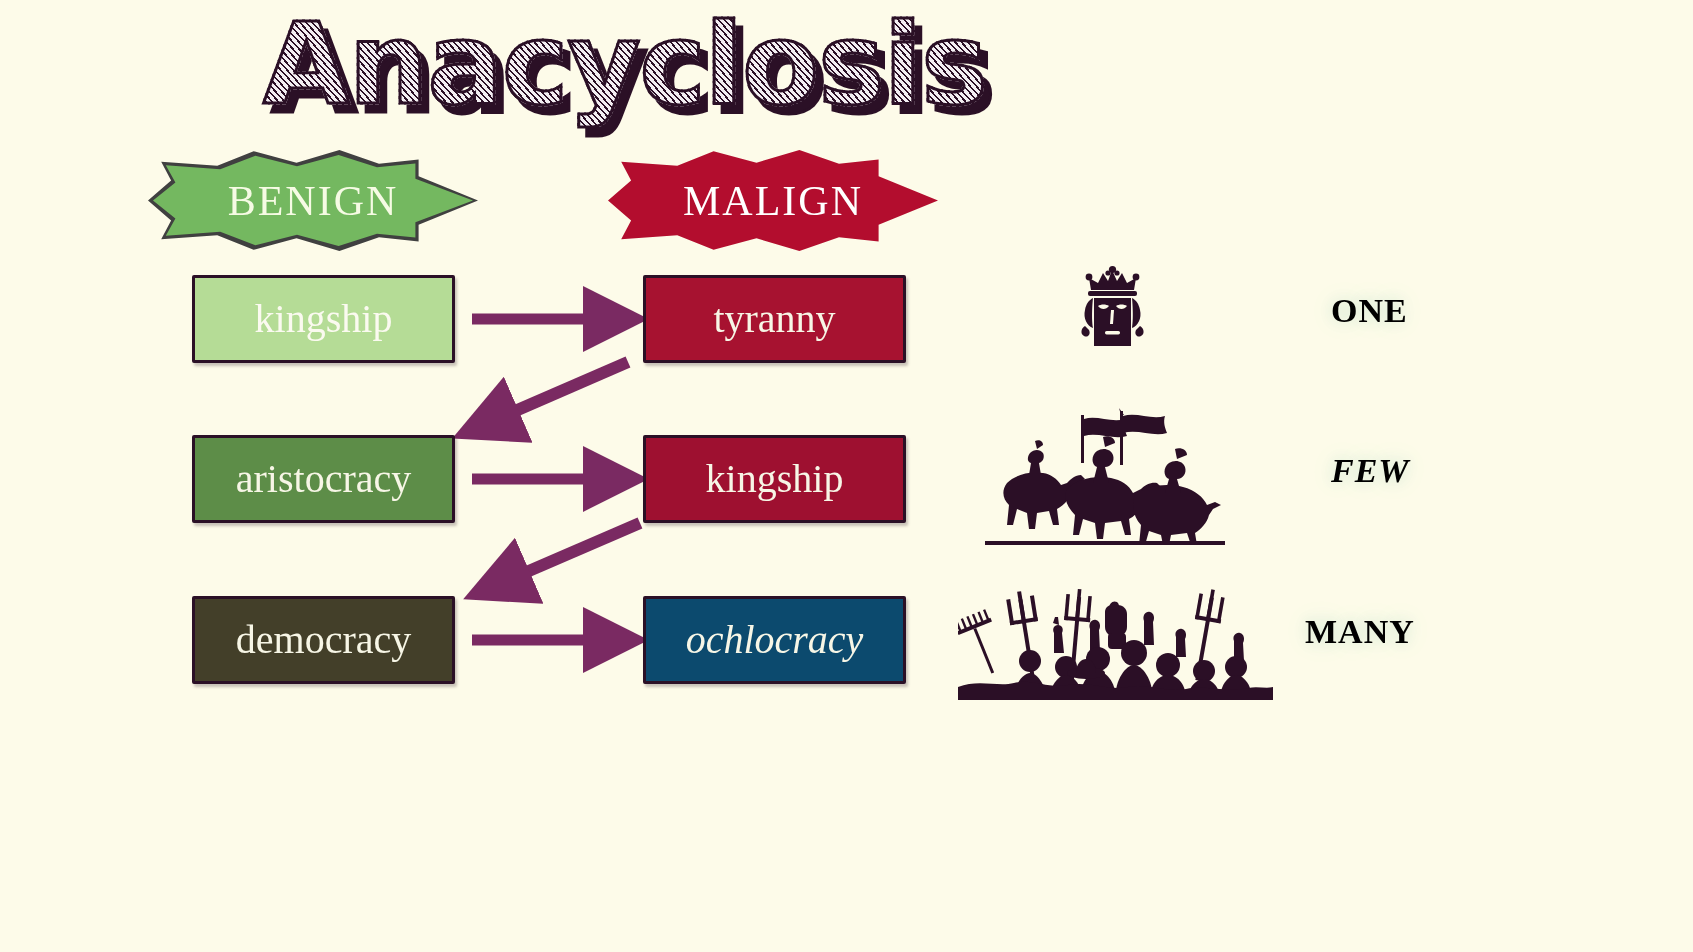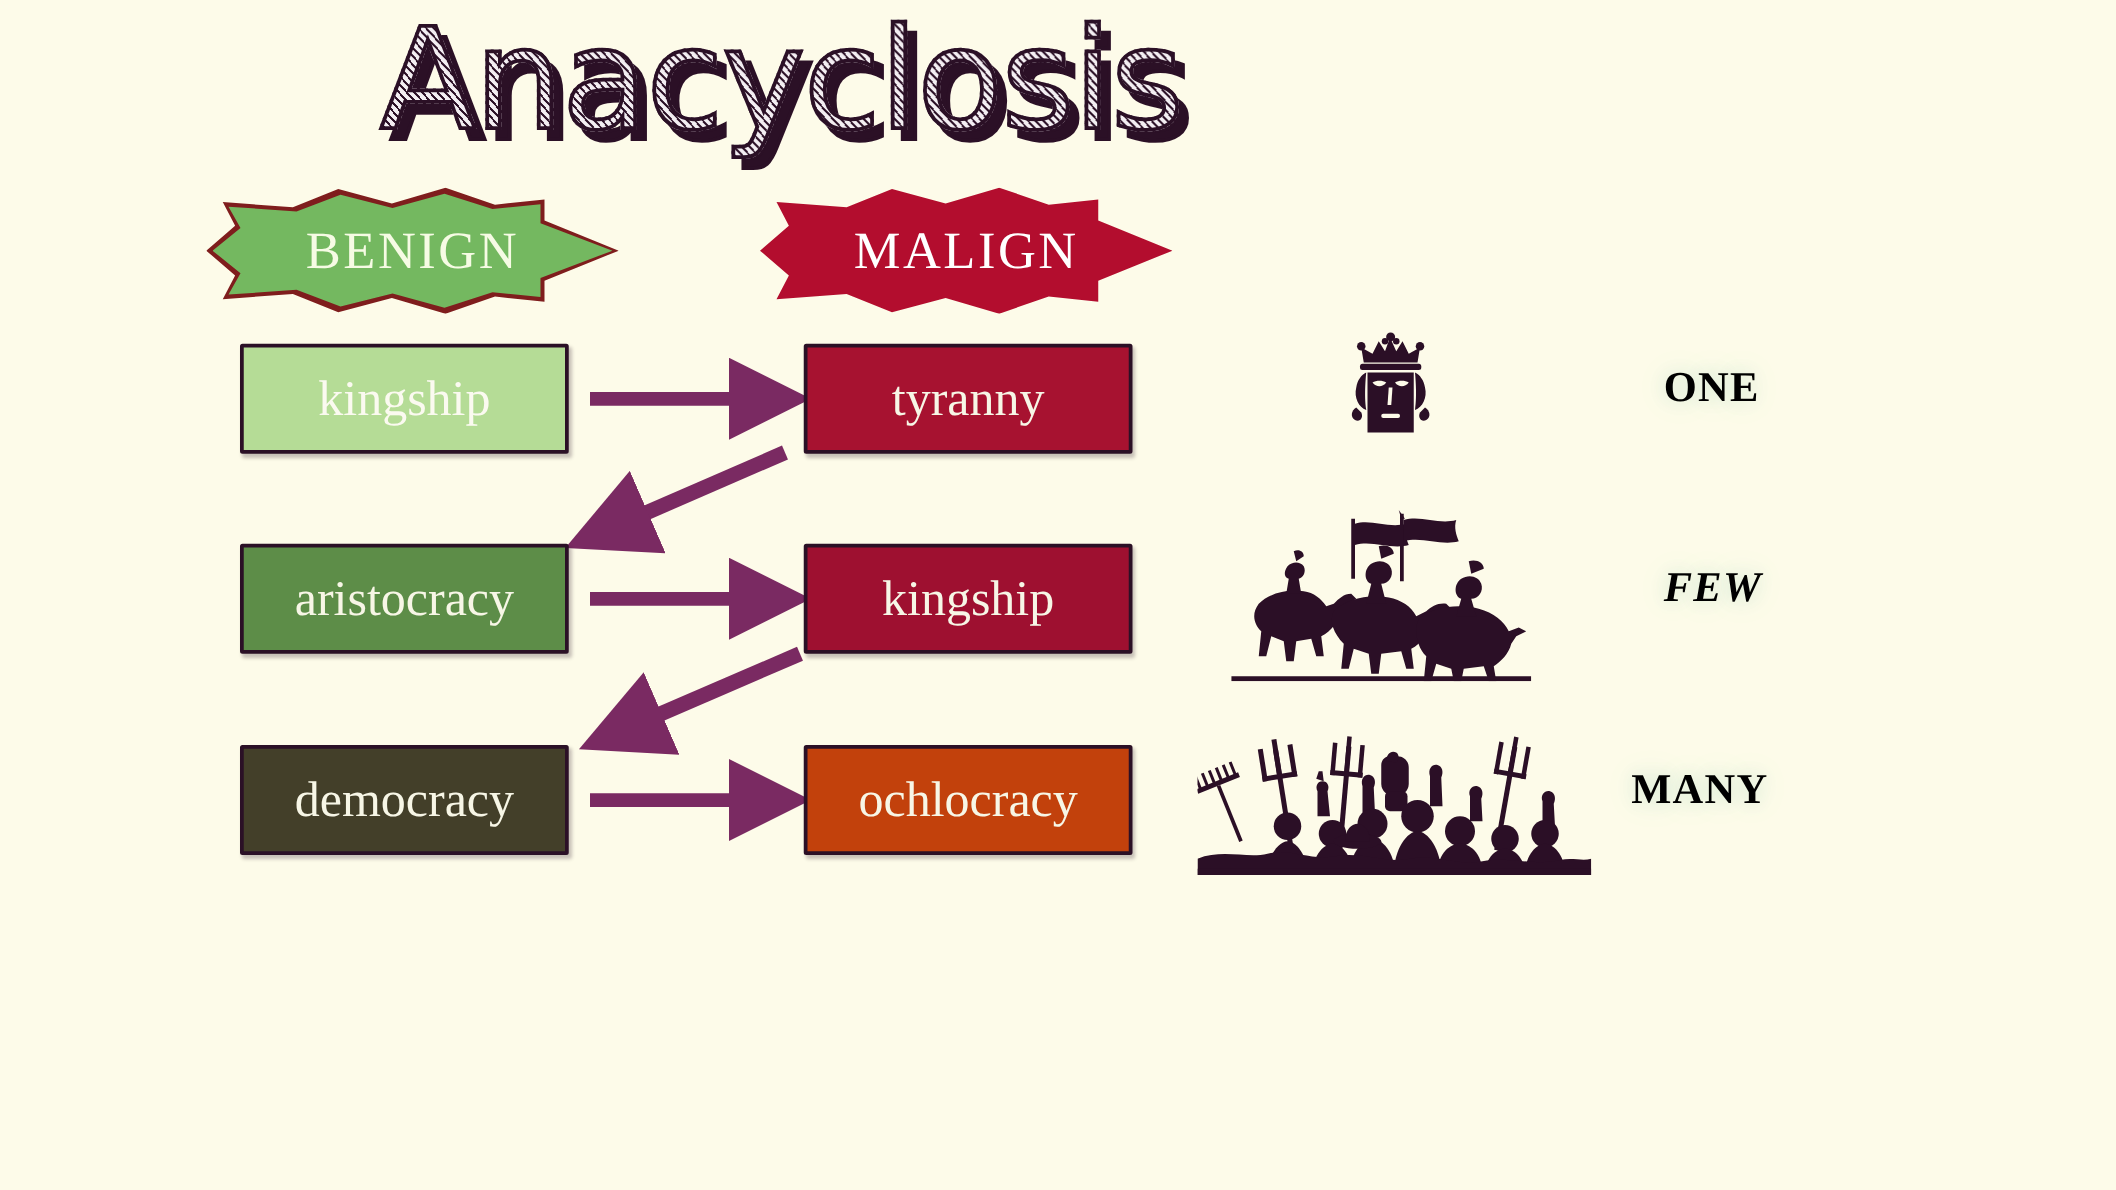--- a/index.html
+++ b/index.html
@@ -23,21 +23,21 @@
     top: 2px;
     width: 1250px;
     text-align: center;
   }
   .title-stack {
     position: relative;
     display: inline-block;
   }
   .title-text {
     font-family: "DejaVu Sans", sans-serif;
-    font-weight: normal;
+    font-weight: bold;
     font-size: 112px;
     letter-spacing: -1px;
     line-height: 1.12;
     margin: 0;
     -webkit-text-stroke: 3px #2b1026;
   }
   .title-shadow {
     position: absolute;
     left: 8px;
     top: 9px;
@@ -70,23 +70,23 @@
       45% 14%, 58% 2%, 70% 15%, 82% 11%, 82% 27%,
       100% 50%, 82% 73%, 82% 89%, 70% 85%, 58% 98%,
       45% 86%, 32% 97%, 21% 83%, 4% 87%, 7% 69%);
   }
   .seal-inner {
     font-family: "Liberation Serif", serif;
     font-size: 42px;
     letter-spacing: 2px;
   }
   #seal-benign {
-    left: 165px;
+    left: 148px;
     top: 148px;
-    background: #7f1d1d;
+    background: #404040;
   }
   #seal-benign .seal-fill {
     position: absolute;
     inset: 5px;
     background: #74b860;
     clip-path: polygon(
       0% 50%, 7% 31%, 4% 13%, 21% 17%, 32% 3%,
       45% 14%, 58% 2%, 70% 15%, 82% 11%, 82% 27%,
       100% 50%, 82% 73%, 82% 89%, 70% 85%, 58% 98%,
       45% 86%, 32% 97%, 21% 83%, 4% 87%, 7% 69%);
@@ -119,21 +119,21 @@
     font-size: 40px;
     color: #f7f6e6;
     line-height: 1;
   }
   #node-kingship    { left: 192px; top: 275px;  background: #b5dc96; }
   #node-kingship span { color: #fbfaf0; }
   #node-aristocracy { left: 192px; top: 435px;  background: #5d8d48; }
   #node-democracy   { left: 192px; top: 596px;  background: #433f29; }
   #node-tyranny     { left: 643px; top: 275px;  background: #a71230; }
   #node-oligarchy   { left: 643px; top: 435px;  background: #9e1030; }
-  #node-ochlocracy  { left: 643px; top: 596px;  background: #c2410c; }
+  #node-ochlocracy  { left: 643px; top: 596px;  background: #0c4a6e; font-style: italic; }
 
   
   #arrows {
     position: absolute;
     left: 0; top: 0;
     width: 1693px; height: 952px;
     pointer-events: none;
   }
 
   

